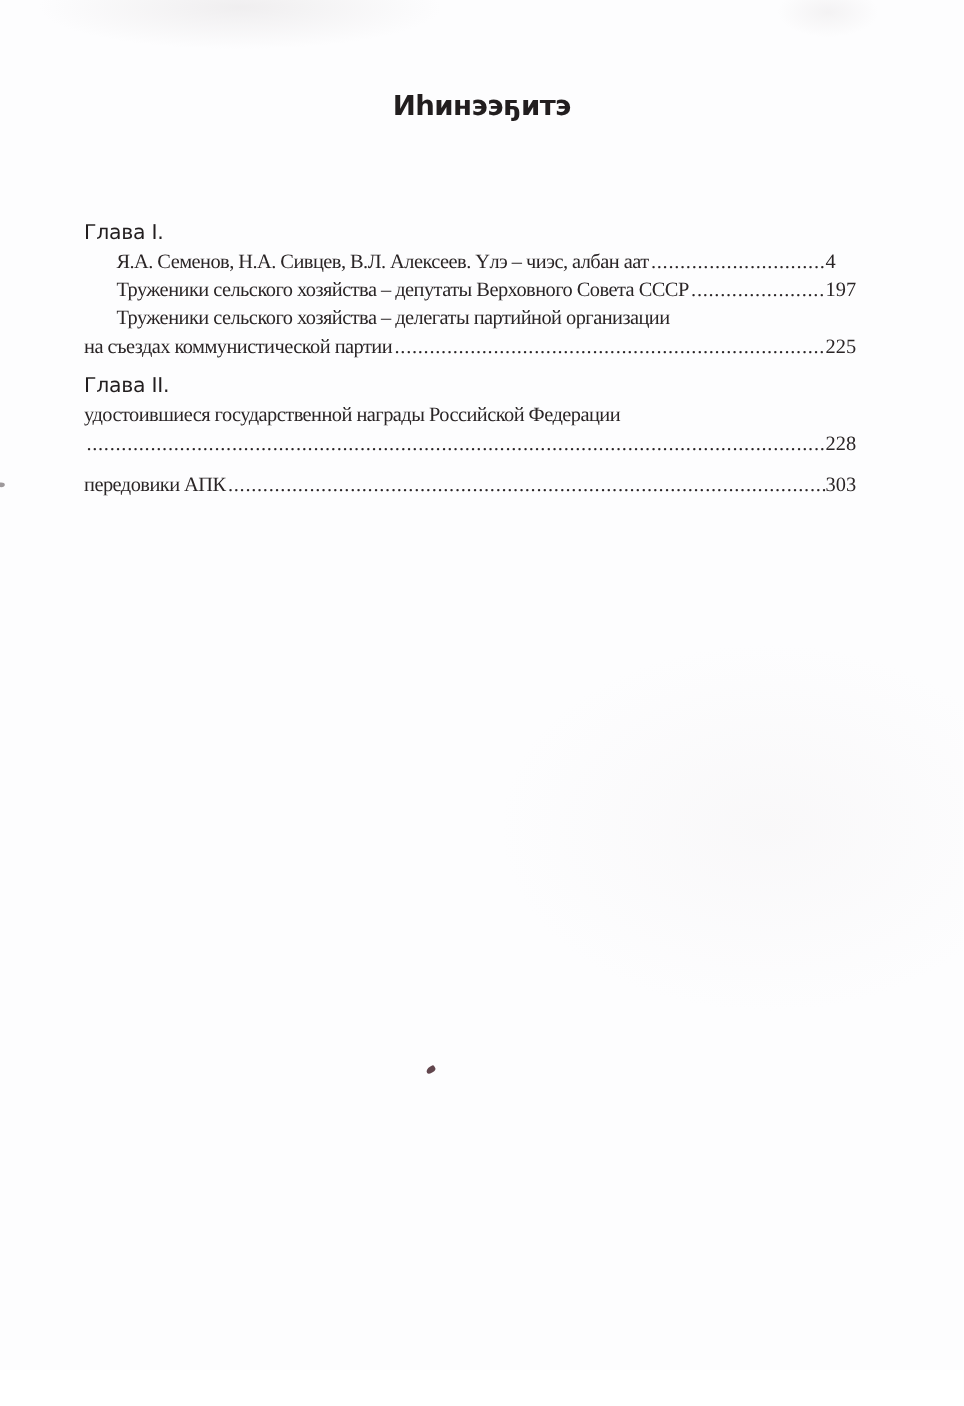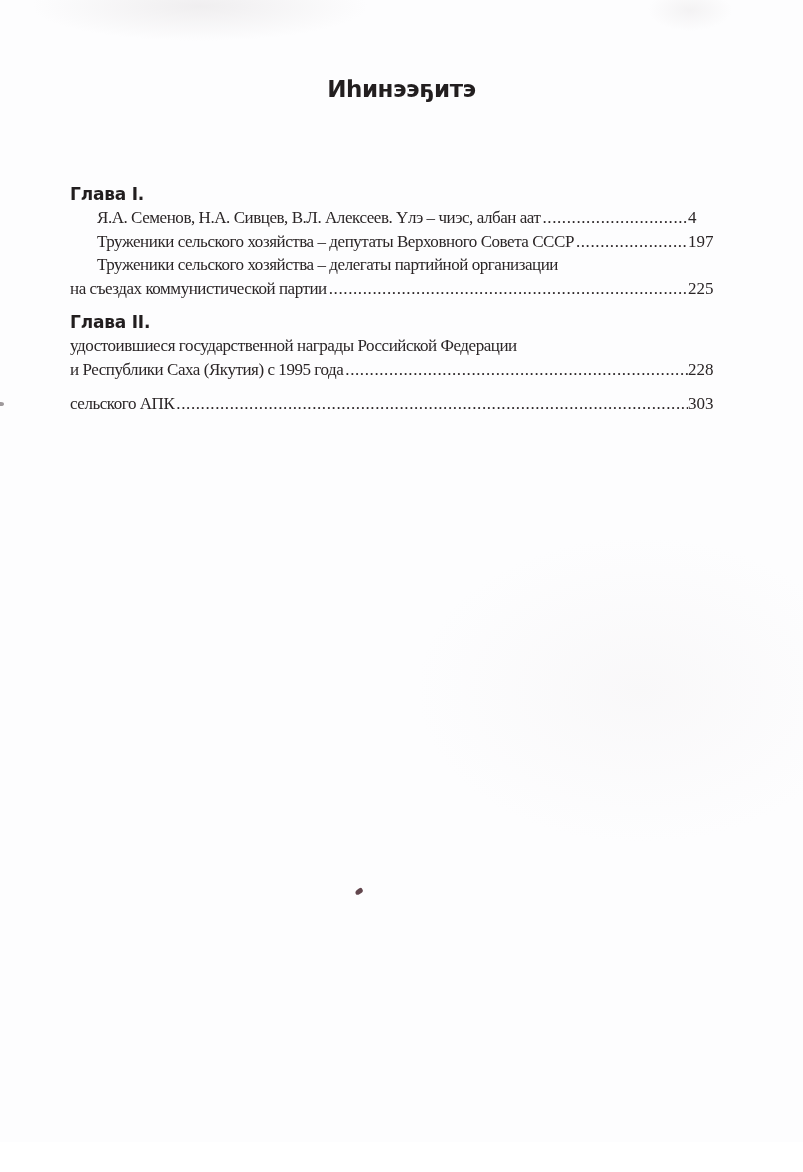--- a/index.html
+++ b/index.html
@@ -35,21 +35,21 @@
   .content {
     position: absolute;
     left: 70px;
     top: 183px;
     width: 650px;
   }
   .chapter + .chapter {
     margin-top: 11px;
   }
   .toc-heading {
-    font-weight: 700;
+    font-weight: 400;
     font-size: 17px;
     line-height: 23.4px;
     letter-spacing: -0.2px;
     color: #221e1f;
   }
   .toc-line {
     display: flex;
     align-items: baseline;
     font-size: 17px;
     line-height: 23.4px;
@@ -137,30 +137,29 @@
       </div>
     </section>
 
     <section class="chapter">
       <div class="toc-heading">Глава II.</div>
 
       <div class="toc-line">
         <span class="toc-text">удостоившиеся государственной награды Российской Федерации</span>
       </div>
       <div class="toc-line">
-        <span class="toc-text">и Республики Саха (Якутия) с 1995 года</span>
         <span class="toc-dots"></span>
         <span class="toc-page">228</span>
       </div>
     </section>
 
     <section class="chapter">
 
       <div class="toc-line">
-        <span class="toc-text">сельского АПК</span>
+        <span class="toc-text">передовики АПК</span>
         <span class="toc-dots"></span>
         <span class="toc-page">303</span>
       </div>
     </section>
 
   </div>
 
   <div class="speck speck-ink"></div>
   <div class="speck speck-edge"></div>
 

